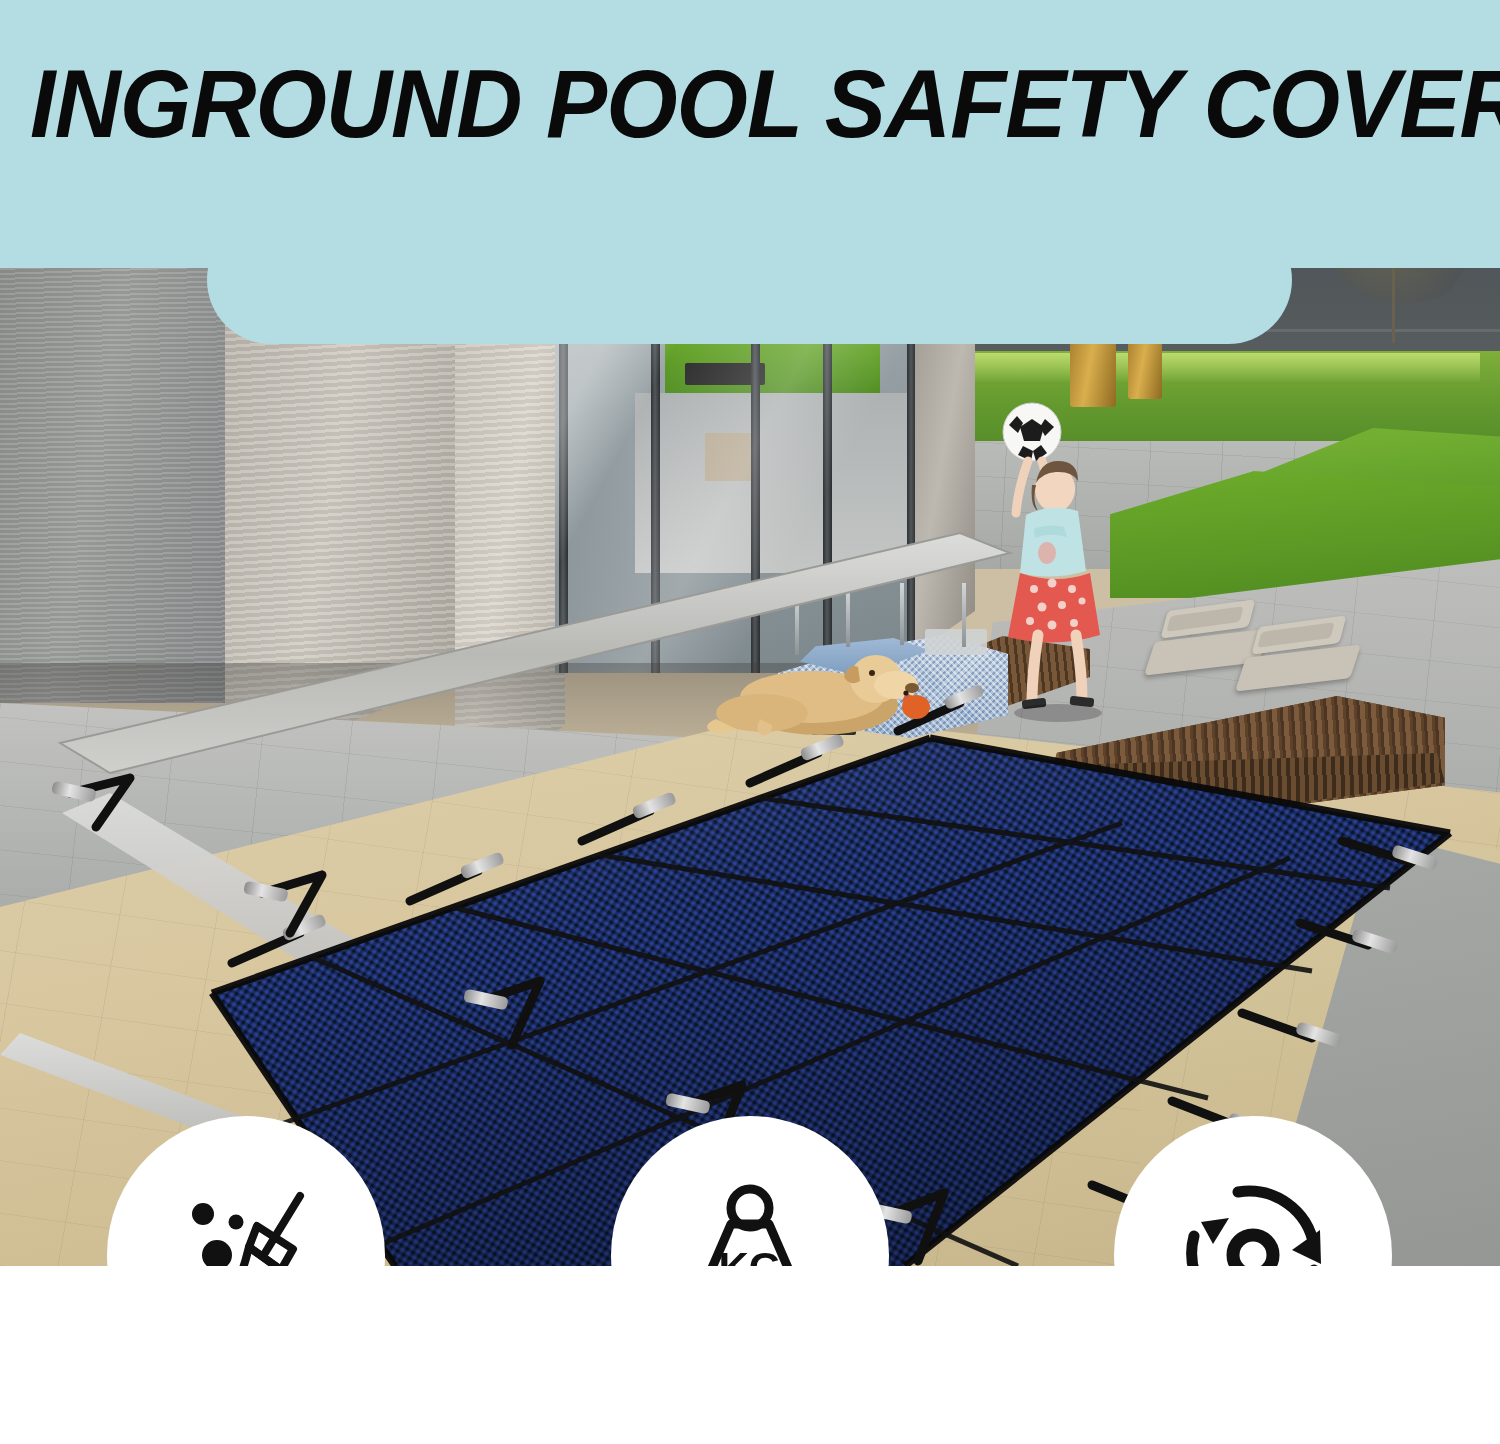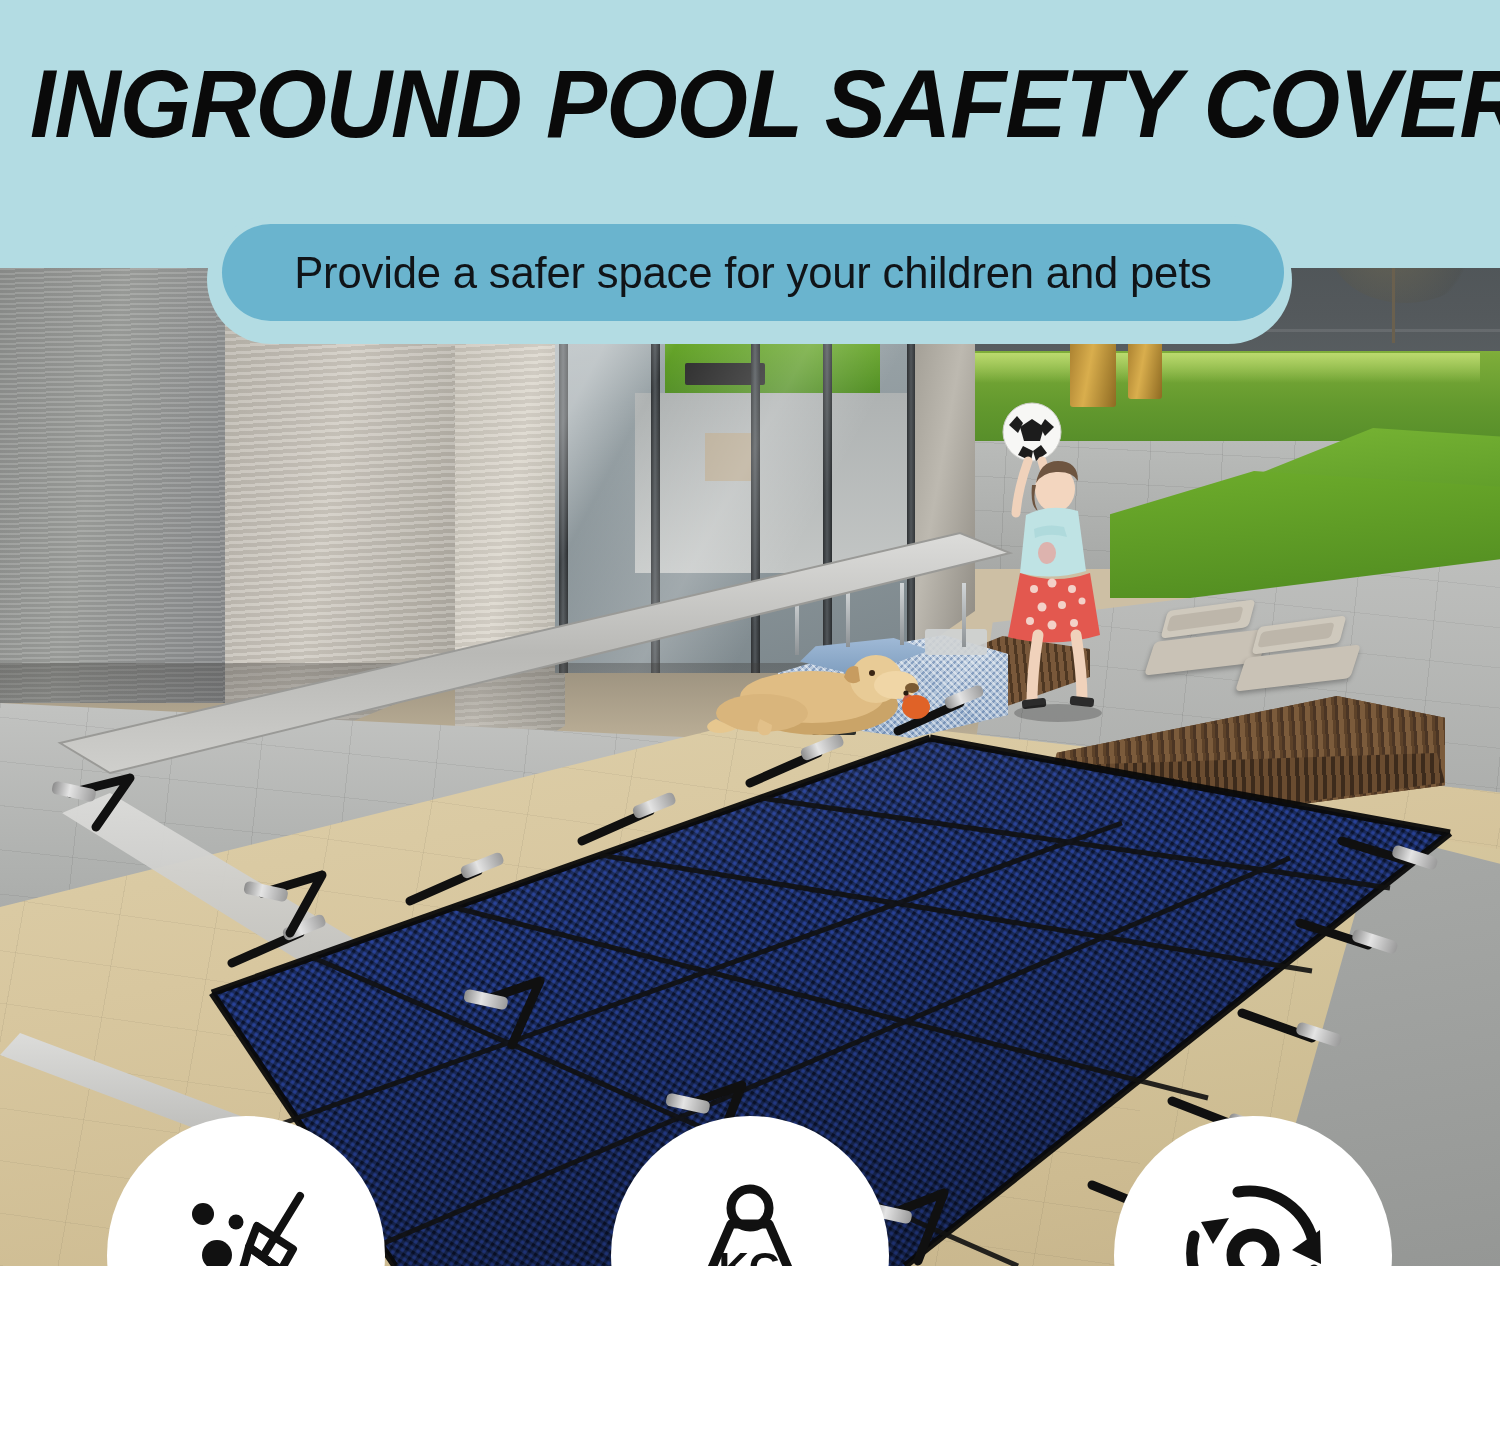--- a/index.html
+++ b/index.html
@@ -552,23 +552,20 @@
 
           <ellipse cx="1058" cy="480" rx="44" ry="9" fill="#000" opacity="0.22"></ellipse>
         </g>
       </svg>
     </div>
   </div>
 
   <div class="header-band"></div>
   <div class="page-title">INGROUND POOL SAFETY COVERS</div>
   <div class="pill-halo"></div>
-  <div class="pill">
-    <span class="pill-text">Provide a safer space for your children and pets</span>
-  </div>
 
   <div class="footer"></div>
 
   <div class="badge" style="left:107px;top:1116px;">
     <svg width="170" height="170" viewBox="0 0 170 170">
       <circle cx="42" cy="44" r="11" fill="#111"></circle>
       <circle cx="75" cy="52" r="7.5" fill="#111"></circle>
       <circle cx="56" cy="85" r="15" fill="#111"></circle>
       <g fill="none" stroke="#111" stroke-width="8" stroke-linejoin="round" stroke-linecap="round">
         <path d="M139,26 L104,83"></path>

